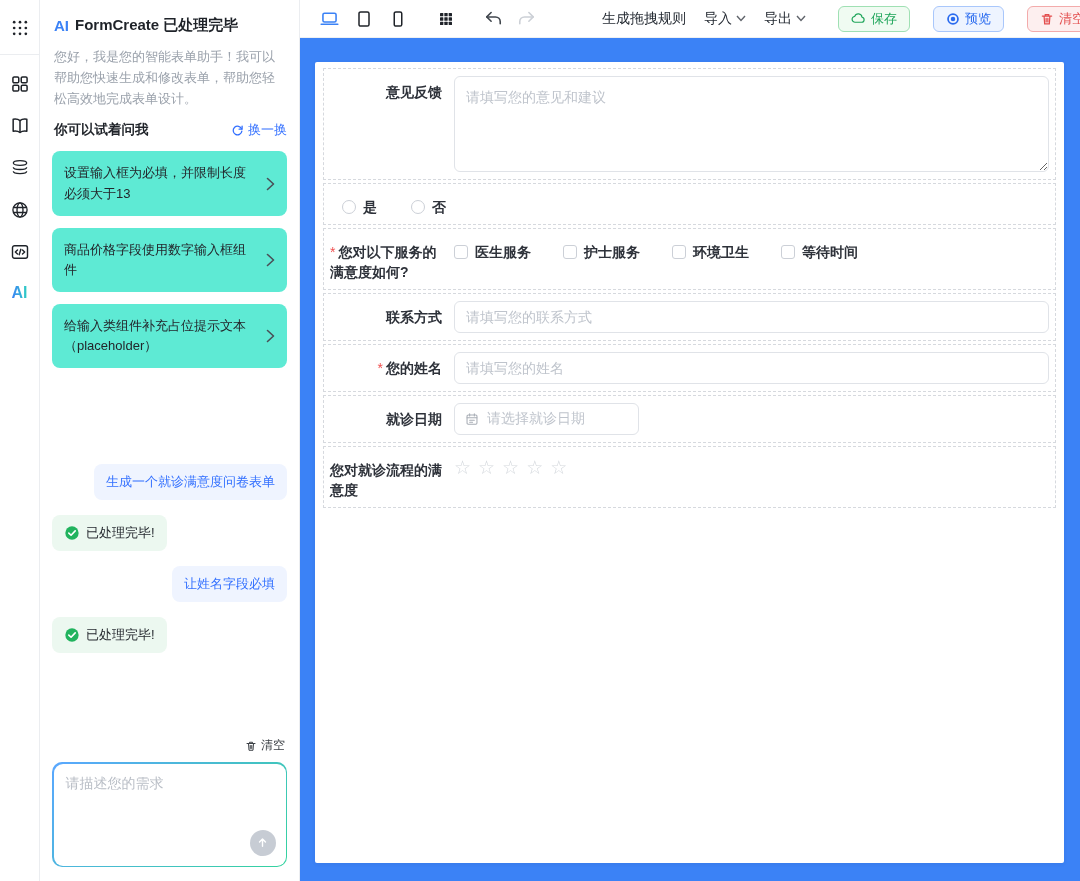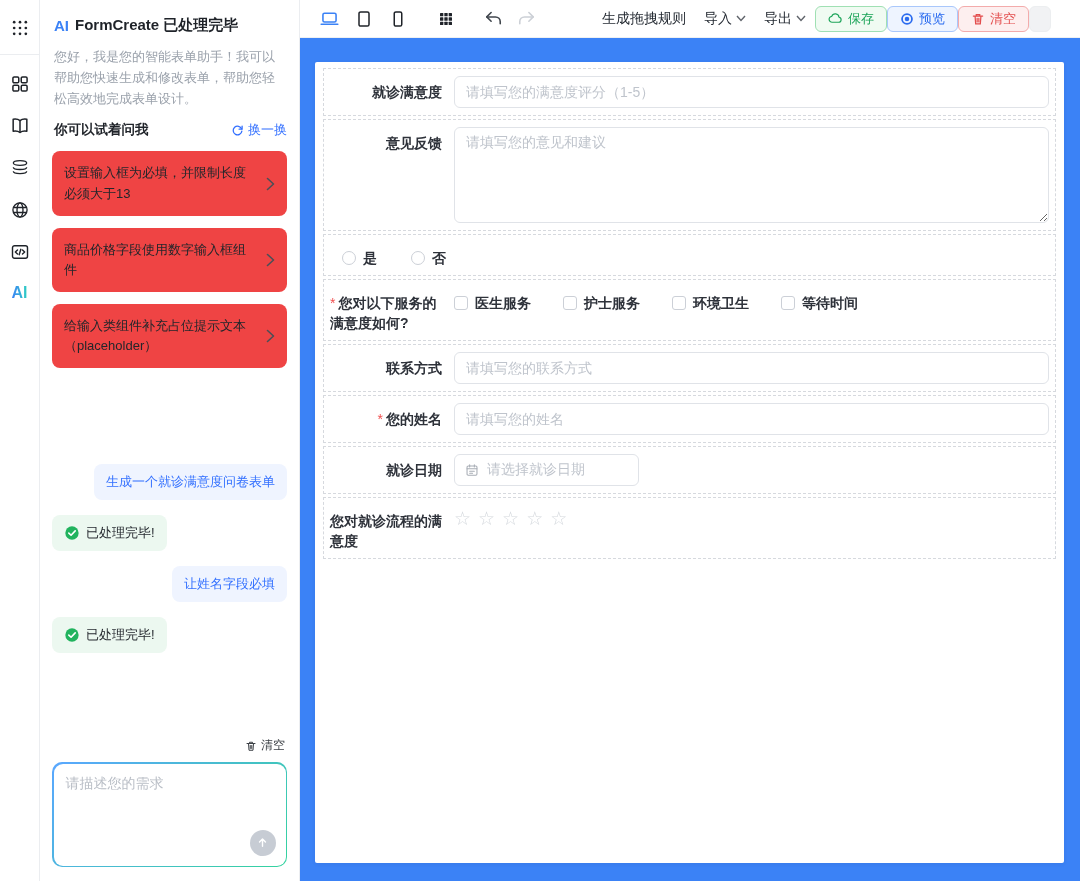--- a/index.html
+++ b/index.html
@@ -18,56 +18,56 @@
   
   .panel { width:260px; flex-shrink:0; border-right:1px solid #ebedf0; display:flex; flex-direction:column; padding:16px 12px 14px; background:#fff; }
   .panel-header { display:flex; align-items:center; gap:6px; margin-bottom:12px; padding-left:2px; }
   .panel-logo { color:#3b82f6; font-weight:bold; font-size:15px; }
   .panel-title { font-weight:bold; font-size:15px; color:#1f2329; }
   .greeting { font-size:13px; line-height:1.6; color:#9aa1ab; margin-bottom:12px; padding-left:2px; }
   .try-row { display:flex; align-items:center; justify-content:space-between; margin-bottom:12px; padding-left:2px; }
   .try-label { font-size:13.5px; font-weight:bold; color:#1f2329; }
   .refresh-link { display:flex; align-items:center; gap:4px; color:#3370ff; font-size:13px; cursor:pointer; }
   .suggestions { display:flex; flex-direction:column; gap:12px; }
-  .sug-card { background:#ef4444; border-radius:8px; padding:12px 12px; display:flex; align-items:center; gap:8px; cursor:pointer; }
+  .sug-card { background:#5eead4; border-radius:8px; padding:12px 12px; display:flex; align-items:center; gap:8px; cursor:pointer; }
   .sug-text { flex:1; font-size:13px; line-height:1.55; color:#23262b; }
   .messages { flex:1; margin-top:22px; display:flex; flex-direction:column; gap:15px; overflow:hidden;justify-content:center; }
   .msg { max-width:200px; border-radius:8px; padding:9px 12px; font-size:13px; line-height:1.4; }
   .msg.user { align-self:flex-end; background:#eff4ff; color:#3370ff; }
   .msg.assistant { align-self:flex-start; background:#ecf8f0; color:#262a30; display:flex; align-items:center; gap:6px; }
   .clear-row { display:flex; justify-content:flex-end; align-items:center; gap:4px; font-size:12px; color:#3c4046; margin:10px 2px 8px 0; cursor:pointer; }
   .chat-input-wrap { background:linear-gradient(135deg,#5aa7ff,#34d39e); padding:1.5px; border-radius:10px; flex-shrink:0; }
   .chat-input { background:#fff; border-radius:9px; height:102px; position:relative; padding:10px 12px; }
   .chat-ph { color:#b9bec6; font-size:14px; }
   .send-btn { position:absolute; right:10px; bottom:10px; width:26px; height:26px; border-radius:50%; background:#c7ccd4; display:flex; align-items:center; justify-content:center; cursor:pointer; }
 
   
   .main { flex:1; display:flex; flex-direction:column; background:#3b82f6; min-width:0; }
   .toolbar { height:38px; flex-shrink:0; background:#fff; border-bottom:1px solid #eef0f2; display:flex; align-items:center; padding:0 14px 0 12px; }
   .tb-icon { display:flex; align-items:center; justify-content:center; padding:0 7px; cursor:pointer; }
   .tb-divider { width:1px; height:20px; background:#e7e9ec; margin:0 8px; }
   .tb-text { font-size:14px; color:#252b33; cursor:pointer; display:flex; align-items:center; gap:4px; padding:0 9px; white-space:nowrap; }
   .tb-rule { margin-left:50px; }
   .tb-spacer { flex:1; }
-  .tb-btn { height:26px; padding:0 12px; border-radius:6px; font-size:13px; display:flex; align-items:center; gap:5px; cursor:pointer; margin-left:0; white-space:nowrap; }
+  .tb-btn { height:26px; padding:0 12px; border-radius:6px; font-size:13px; display:flex; align-items:center; gap:5px; cursor:pointer; margin-left:23px; white-space:nowrap; }
   .tb-btn.save { background:#f0fbf2; border:1px solid #9fe0b3; color:#1ea55a; }
   .tb-btn.preview { background:#eef4ff; border:1px solid #a9c7fb; color:#2a6bef; }
   .tb-btn.clear { background:#fdefef; border:1px solid #f3abab; color:#e34d4d; }
   .tb-btn.more { background:#f1f2f4; border:1px solid #eceef0; color:#585d64; padding:0 10px; letter-spacing:1px; }
 
   
   .canvas { flex:1; padding:24px 16px 18px 15px; min-height:0; }
   .form-card { background:#fff; height:100%; box-shadow:0 1px 4px rgba(31,35,41,.07); border-radius:2px; padding:6px 8px; }
   .field-row { border:1px dashed #d6d9de; margin-bottom:3px; display:flex; padding:7px 6px; background:#fff; }
   .f-label { width:112px; flex-shrink:0; font-size:14px; font-weight:600; color:#2e323a; line-height:20px; padding-top:6px; text-align:right; }
   .f-label.left { text-align:left; }
   .req { color:#f04f4f; margin-right:3px; font-weight:normal; }
   .f-ctl { flex:1; padding-left:12px; display:flex; align-items:flex-start; flex-wrap:wrap; min-width:0; }
   .text-input { height:32px; width:100%; border:1px solid #e0e3e8; border-radius:6px; padding:0 11px; font-size:14px; color:#2e323a; background:#fff; outline:none; font-family:inherit; }
-  .text-area { height:96px; width:100%; border:1px solid #e0e3e8; border-radius:6px; padding:6px 11px; font-size:14px; color:#2e323a; background:#fff; outline:none; font-family:inherit; resize:both; }
+  .text-area { height:96px; width:100%; border:1px solid #e0e3e8; border-radius:6px; padding:12px 11px; font-size:14px; color:#2e323a; background:#fff; outline:none; font-family:inherit; resize:both; }
   input::placeholder, textarea::placeholder { color:#bfc4cc; }
   .radio-item, .check-item { display:flex; align-items:center; gap:7px; font-size:14px; font-weight:600; color:#2e323a; line-height:20px; padding-top:6px; cursor:pointer; }
   .radio-item { margin-right:34px; }
   .check-item { margin-right:32px; }
   .radio-circle { width:14px; height:14px; border:1px solid #ccd0d7; border-radius:50%; background:#fff; flex-shrink:0; }
   .check-box { width:14px; height:14px; border:1px solid #ccd0d7; border-radius:3px; background:#fff; flex-shrink:0; }
   .date-box { width:185px; height:32px; border:1px solid #e0e3e8; border-radius:6px; display:flex; align-items:center; gap:8px; padding:0 10px; cursor:pointer; background:#fff; }
   .date-ph { font-size:14px; color:#bfc4cc; }
   .stars { display:flex; gap:7px; padding-top:3px; }
   .star { font-size:19px; line-height:20px; color:#d4d8dd; cursor:pointer; font-family:"DejaVu Sans",sans-serif; }
@@ -283,26 +283,20 @@
       <span class="tb-btn more">
         
       </span>
       <span class="tb-divider" style="margin-left:14px;"></span>
 
     </div>
 
     <div class="canvas">
       <div class="form-card" id="formCard">
           <div class="field-row">
-            <div class="f-label"><span>就诊满意度</span></div>
-            <div class="f-ctl">
-              <input class="text-input" placeholder="请填写您的满意度评分（1-5）" style="">
-            </div>
-          </div>
-          <div class="field-row">
             <div class="f-label"><span>意见反馈</span></div>
             <div class="f-ctl">
               <textarea class="text-area" placeholder="请填写您的意见和建议" style=""></textarea>
             </div>
           </div>
           <div class="field-row">
             <div class="f-ctl">
               <span class="radio-item">
                 <span class="radio-circle"></span>
                 <span>是</span>

